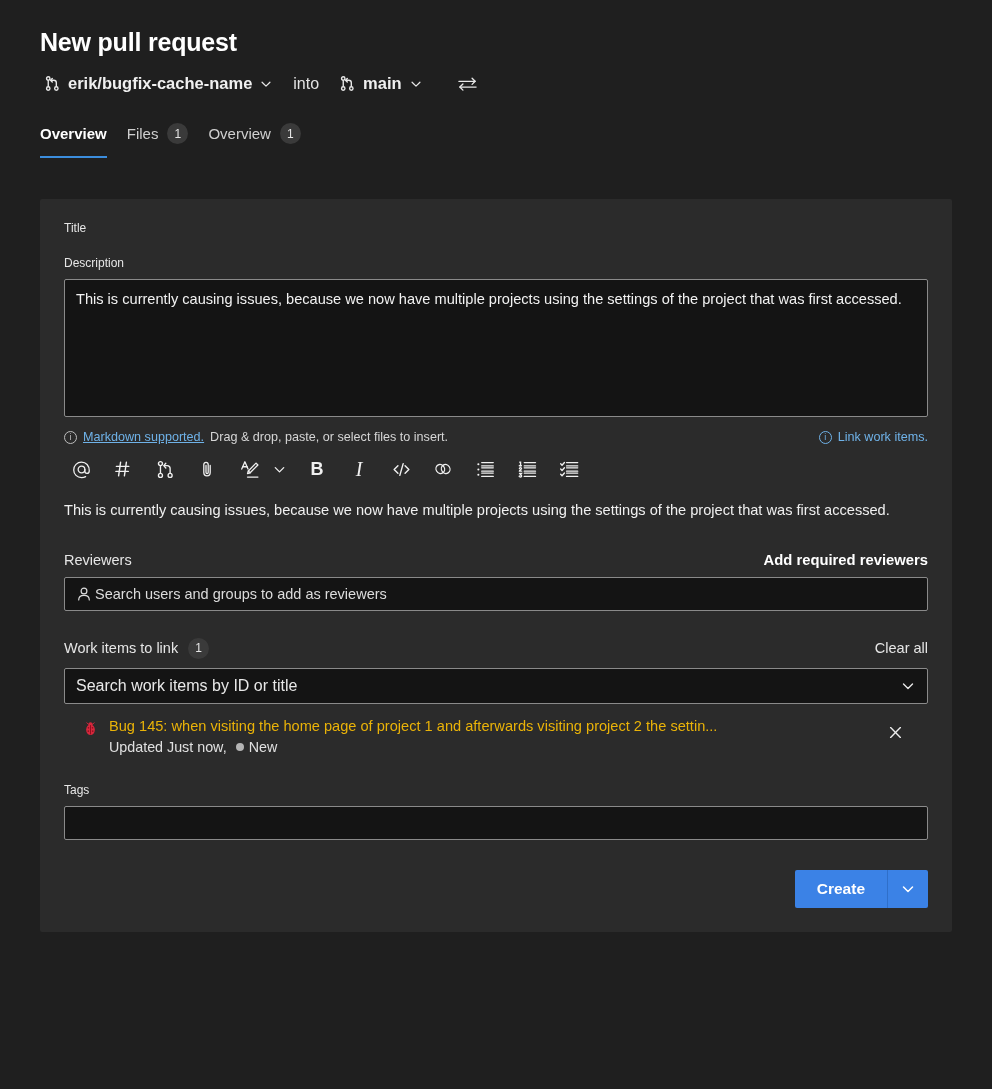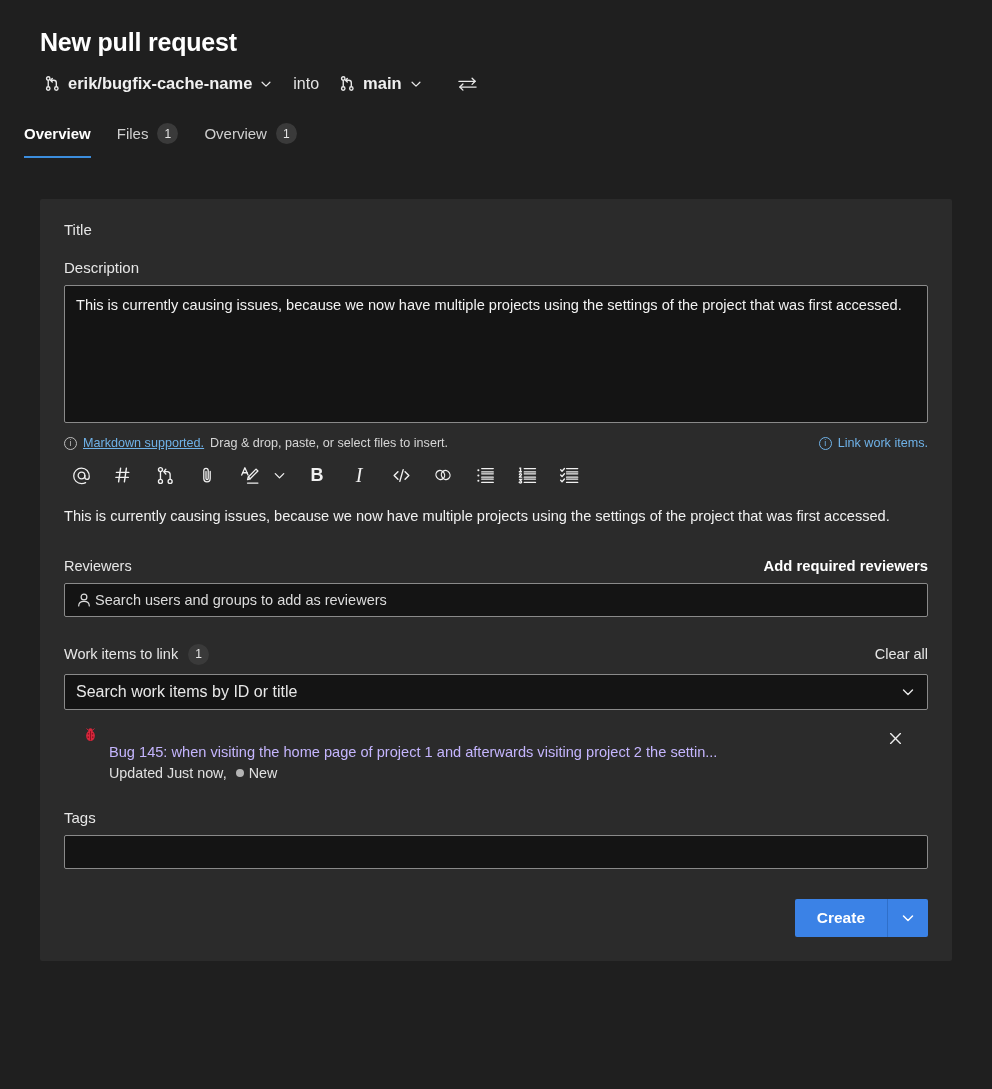--- a/index.html
+++ b/index.html
@@ -61,22 +61,22 @@
     align-items: center;
     border-radius: 2px;
   }
 
   svg.ic { display: block; }
 
   
   .tabs {
     display: flex;
     align-items: flex-end;
-    gap: 26px;
-    padding-left: 24px;
+    gap: 20px;
+    padding-left: 40px;
     height: 40px;
     text-align: right;
   }
   .tab {
     position: relative;
     display: flex;
     align-items: center;
     gap: 9px;
     height: 40px;
     cursor: pointer;
@@ -112,21 +112,21 @@
     position: absolute;
     left: 40px;
     top: 199px;
     width: 912px;
     background: #2b2b2b;
     border-radius: 2px;
     padding: 22px 24px 24px 24px;
   }
 
   .field-label {
-    font-size: 15px;
+    font-size: 12px;
     color: #e6e6e6;
     margin-bottom: 9px;
     display: block;
   }
 
   .text-input {
     width: 100%;
     background: #141414;
     border: 1px solid #8a8a8a;
     border-radius: 2px;
@@ -283,26 +283,25 @@
   .wi-row {
     display: flex;
     align-items: flex-start;
     margin-top: 14px;
     padding-left: 18px;
   }
   .wi-icon { margin-top: 2px; margin-right: 10px; flex: 0 0 auto; }
   .wi-body { flex: 1 1 auto; min-width: 0; }
   .wi-title {
     font-size: 14.6px;
-    color: #c4b5fd;
+    color: #eab308;
     cursor: pointer;
     white-space: nowrap;
     overflow: hidden;
     text-overflow: ellipsis;
-    margin-top: 20px;
   }
   .wi-sub {
     margin-top: 5px;
     font-size: 14.3px;
     color: #e0e0e0;
     display: flex;
     align-items: center;
     gap: 5px;
   }
   .state-dot {

